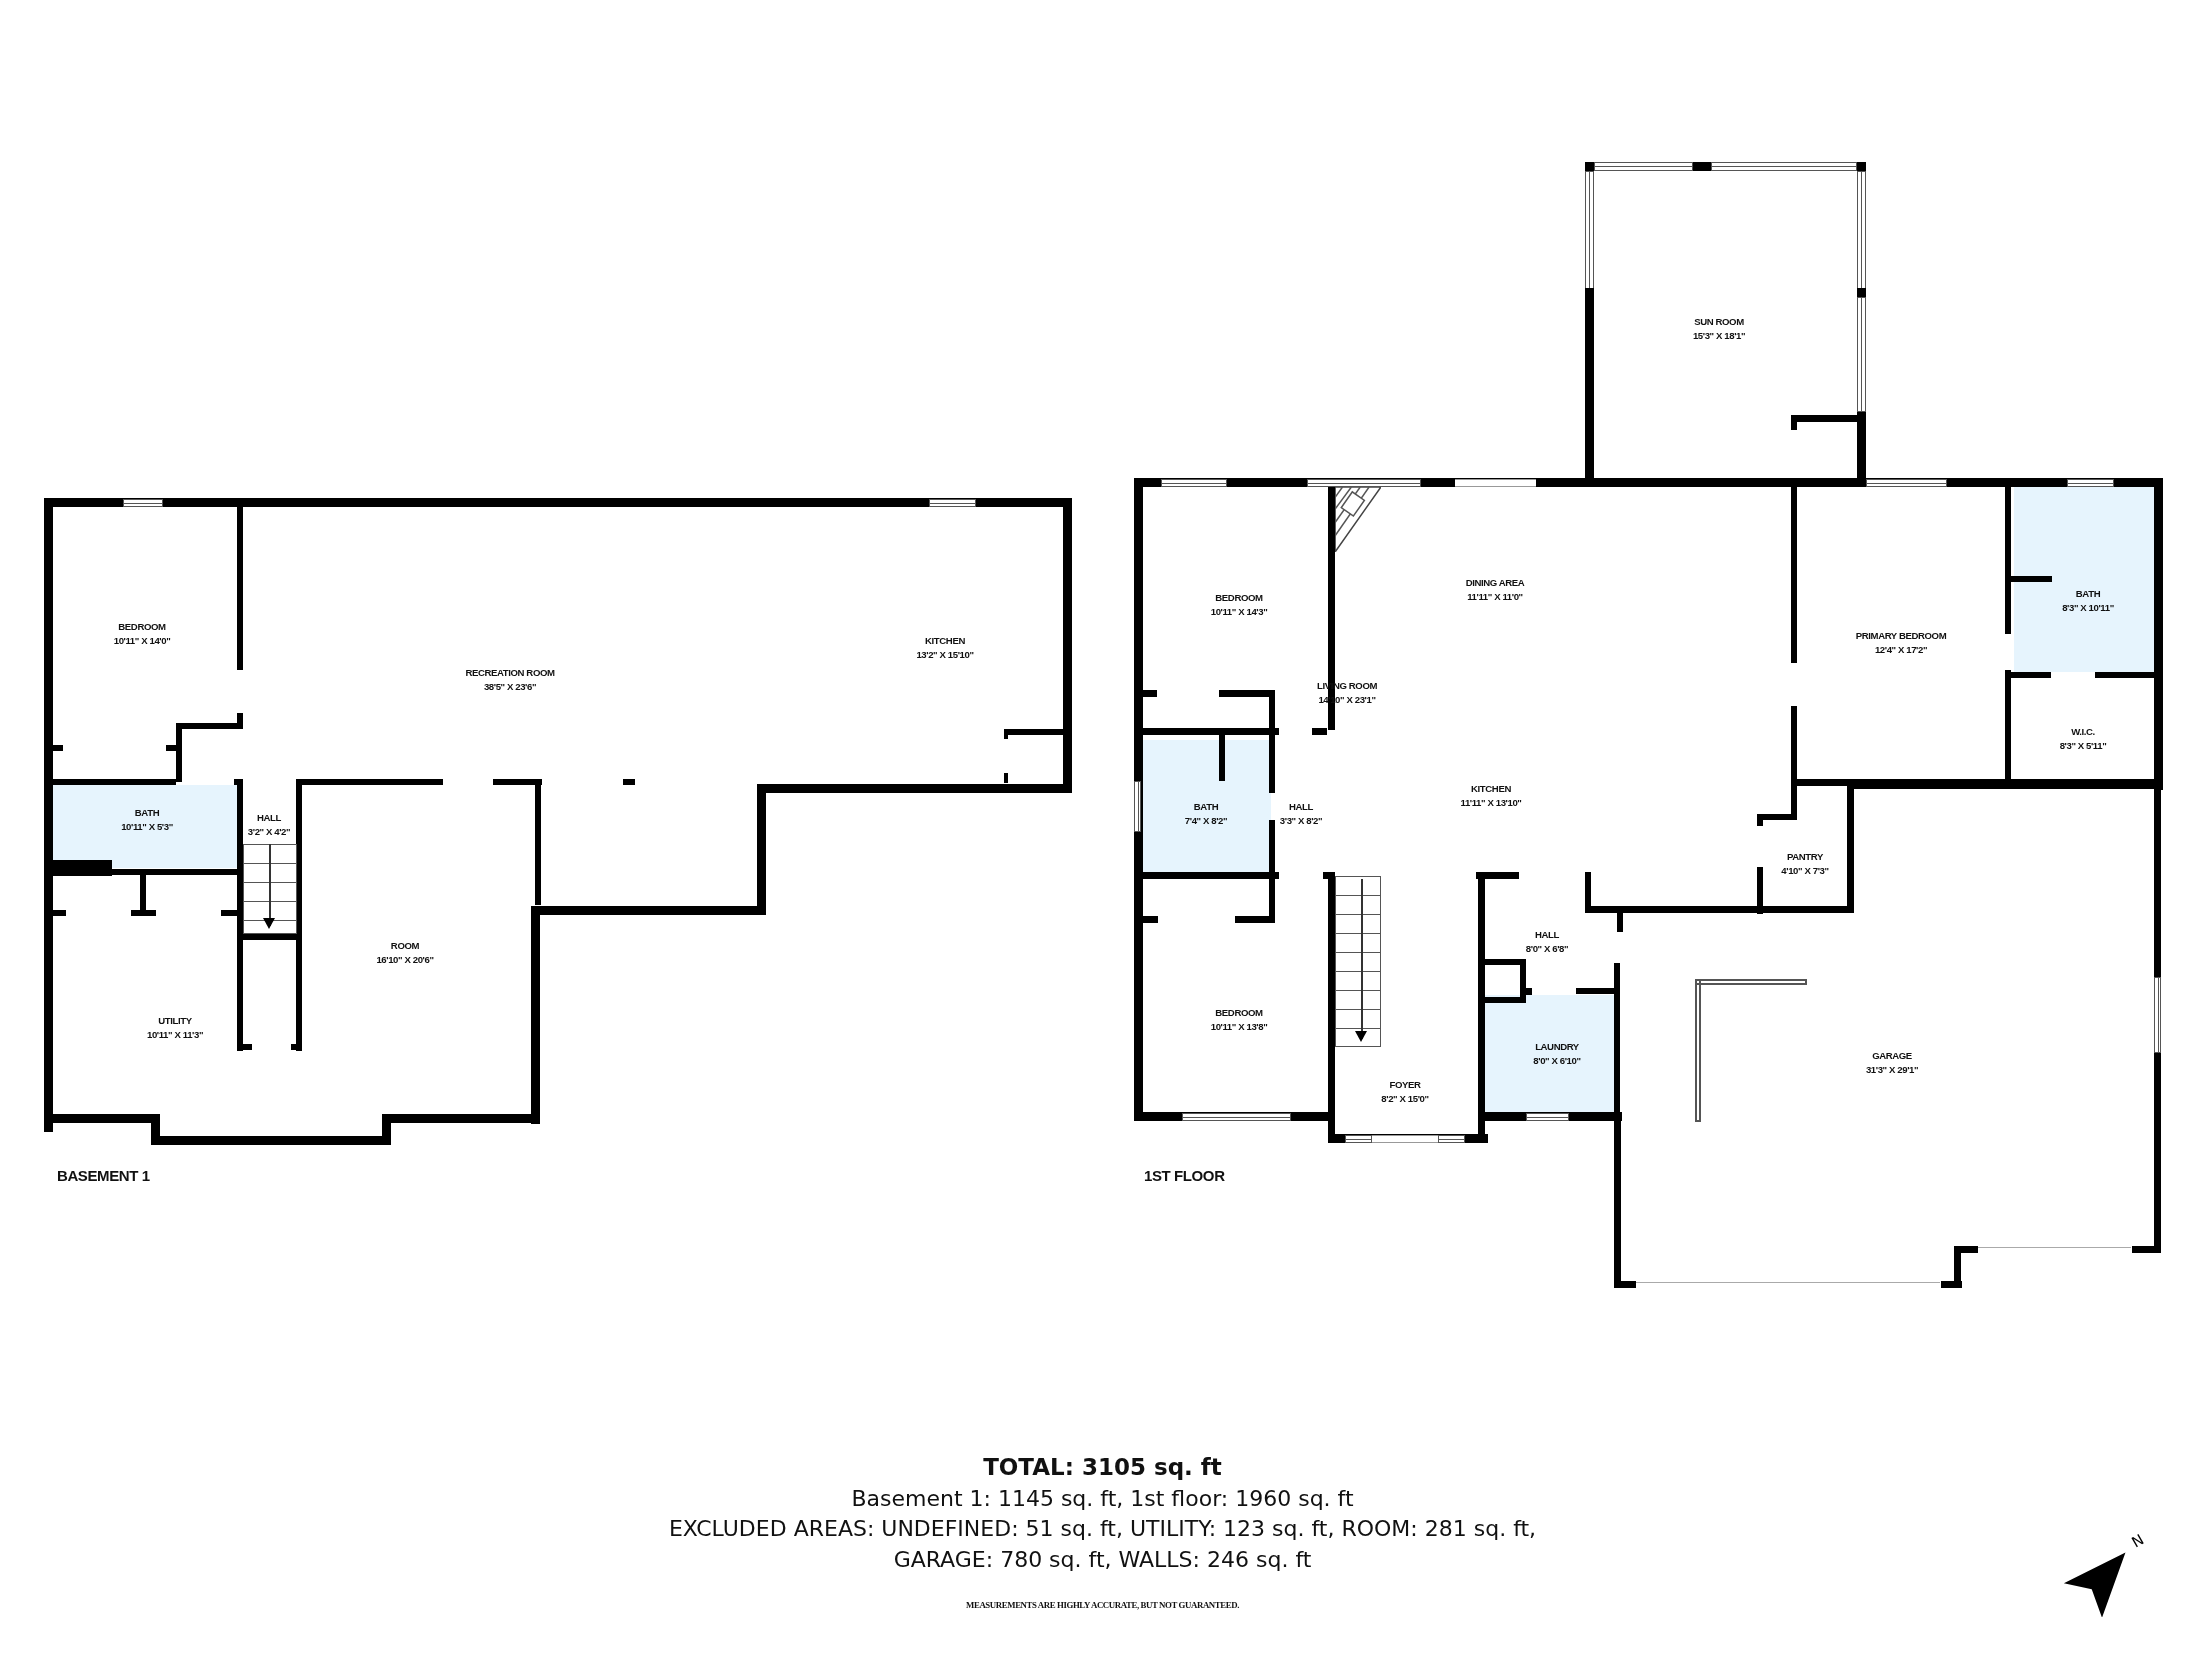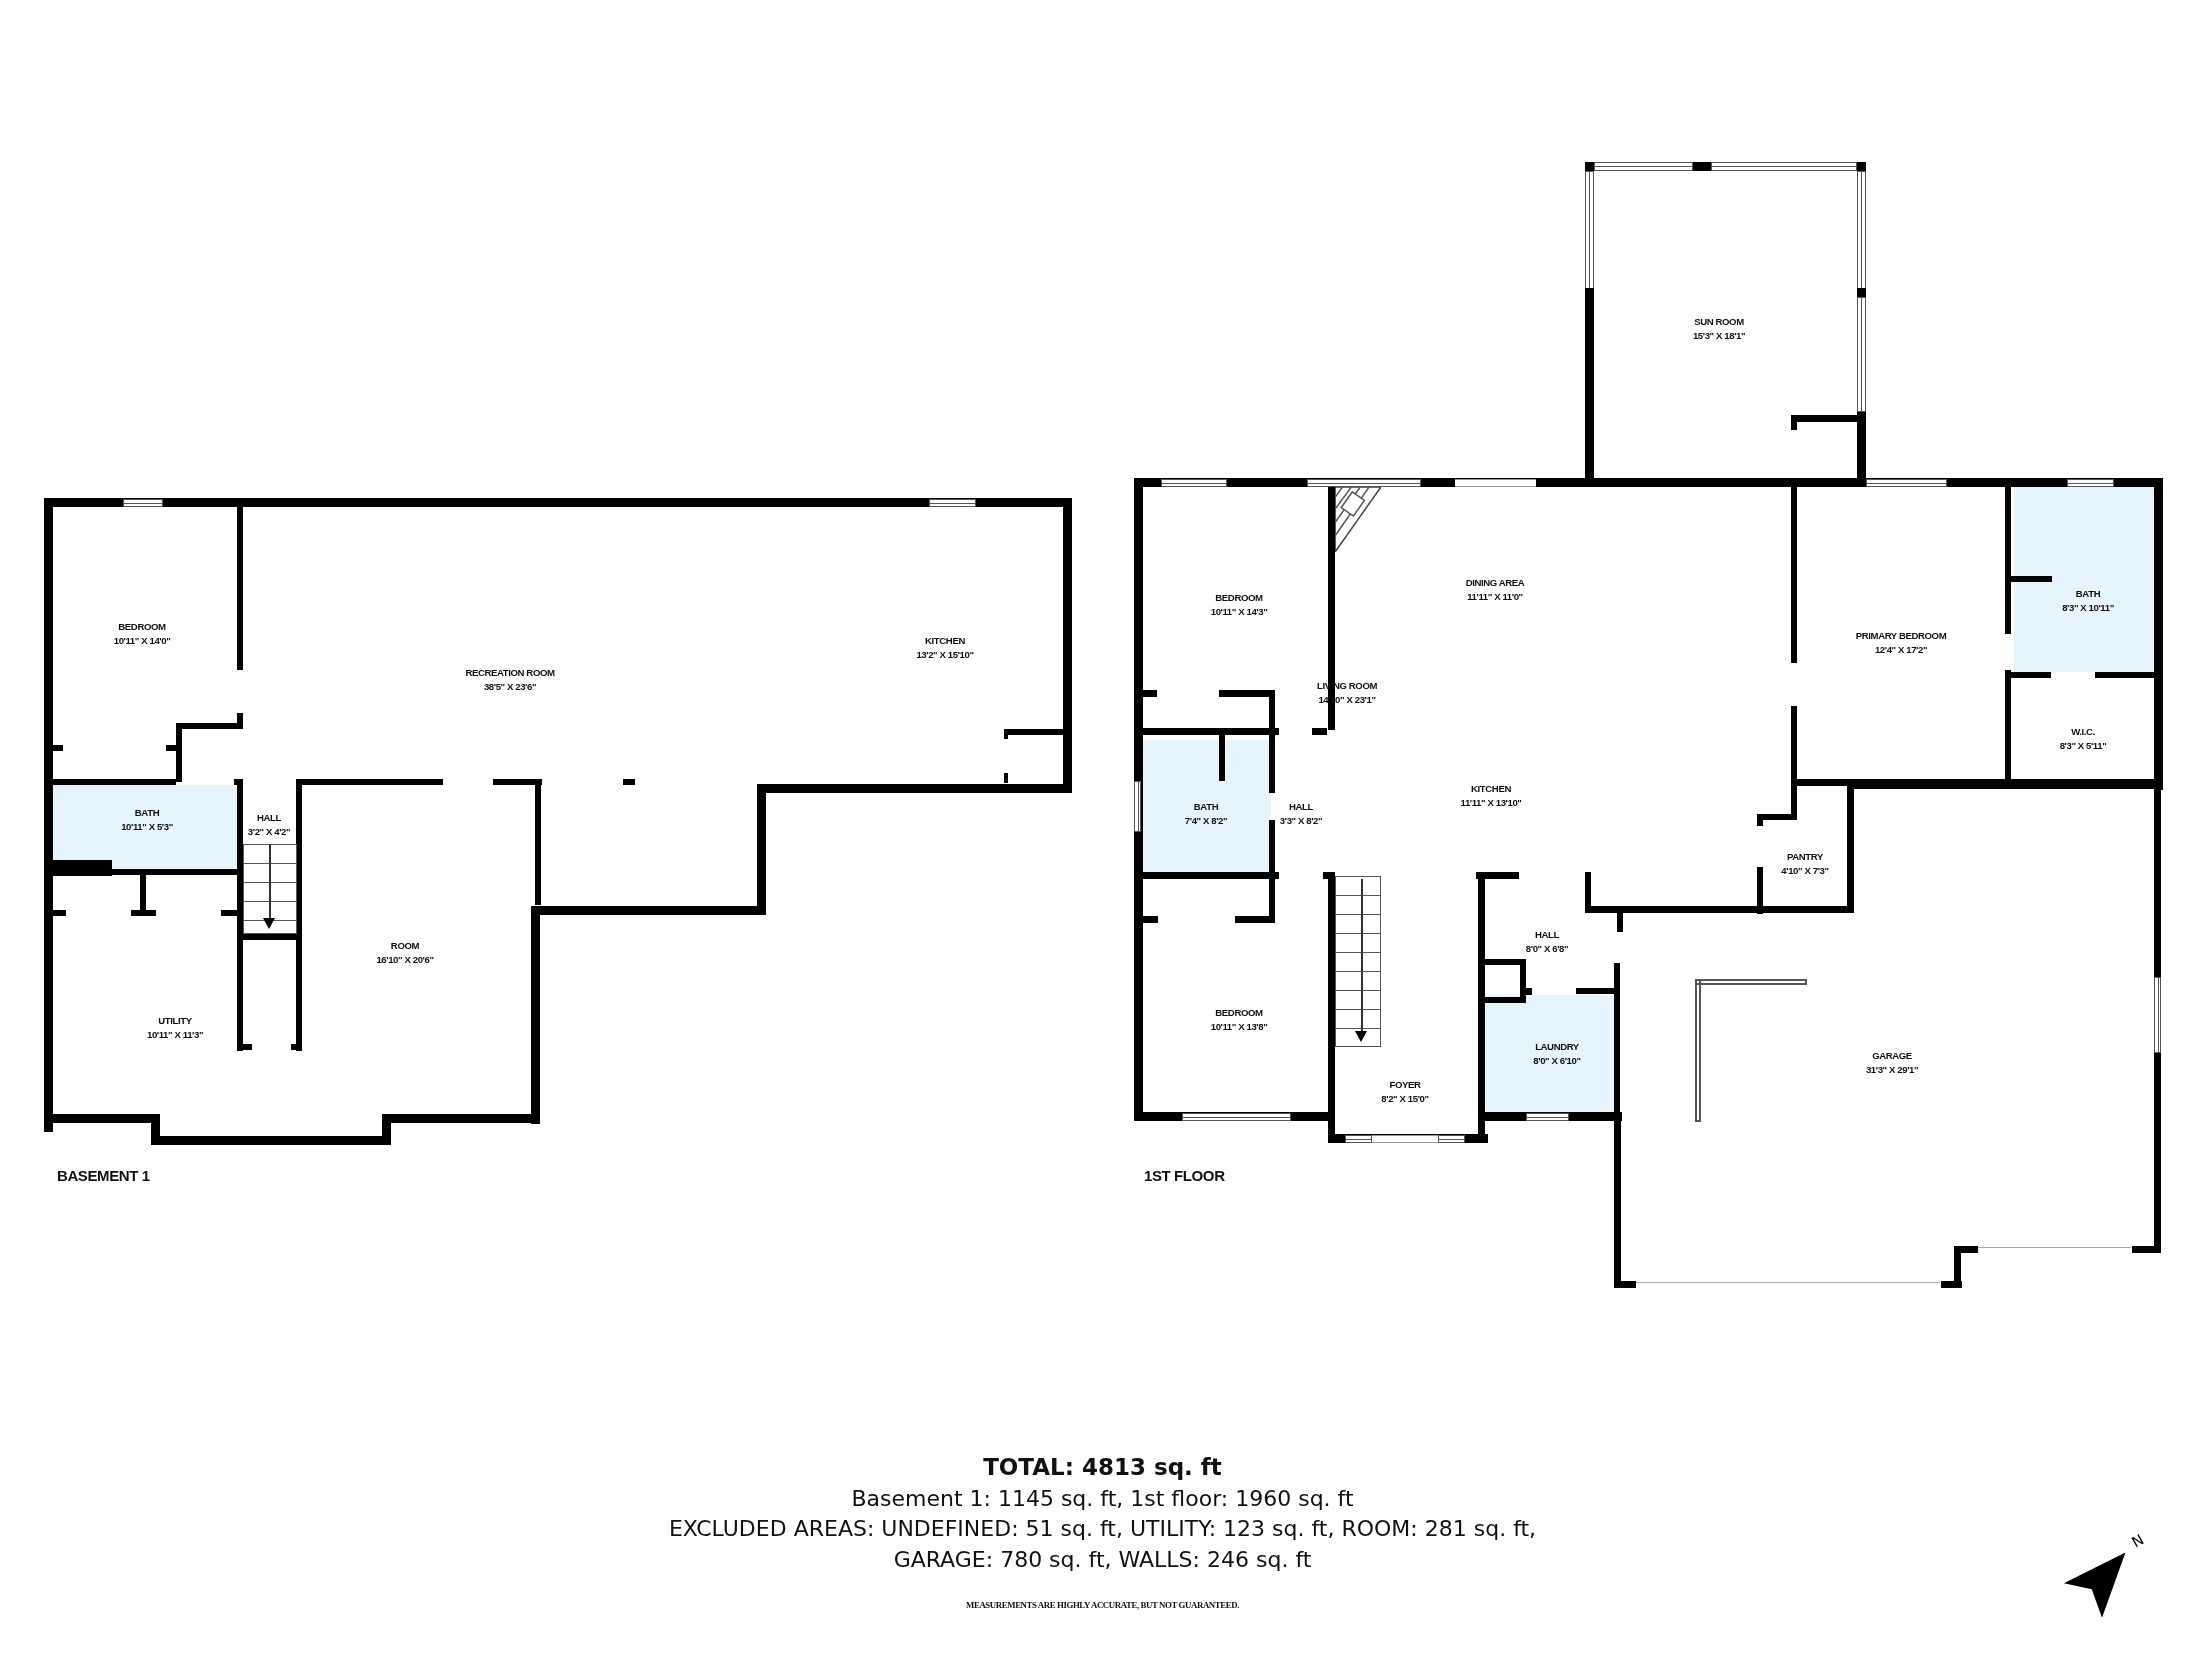--- a/index.html
+++ b/index.html
@@ -283,21 +283,21 @@
   </div>
   <div class="lbl" style="left:1892px;top:1063px;">
     <span class="n">GARAGE</span>
     <span class="d">31'3" X 29'1"</span>
   </div>
 
   <div class="floor-lbl" style="left:1144px;top:1167px;">1ST FLOOR</div>
 </div>
 
 <div>
-  <div class="summary" style="top:1454px;font-size:23px;font-weight:bold;">TOTAL: 4813 sq. ft</div>
+  <div class="summary" style="top:1454px;font-size:23px;font-weight:bold;">TOTAL: 3105 sq. ft</div>
   <div class="summary" style="top:1486px;font-size:22px;">Basement 1: 1145 sq. ft, 1st floor: 1960 sq. ft</div>
   <div class="summary" style="top:1516px;font-size:22px;">EXCLUDED AREAS: UNDEFINED: 51 sq. ft, UTILITY: 123 sq. ft, ROOM: 281 sq. ft,</div>
   <div class="summary" style="top:1547px;font-size:22px;">GARAGE: 780 sq. ft, WALLS: 246 sq. ft</div>
   <div class="summary" style="top:1600px;font-size:8.8px;font-weight:bold;font-family:Liberation Serif, serif;letter-spacing:-0.4px;">MEASUREMENTS ARE HIGHLY ACCURATE, BUT NOT GUARANTEED.</div>
 </div>
 
 <div style="position:absolute;left:2058px;top:1529px;width:88px;height:88px;">
   <svg width="88" height="88" viewBox="0 0 120 120" style="position:absolute;left:0;top:0;">
     <polygon points="92,44 8,86 46,94 60,133" fill="#000" transform="translate(0,-12)"></polygon>
   </svg>

